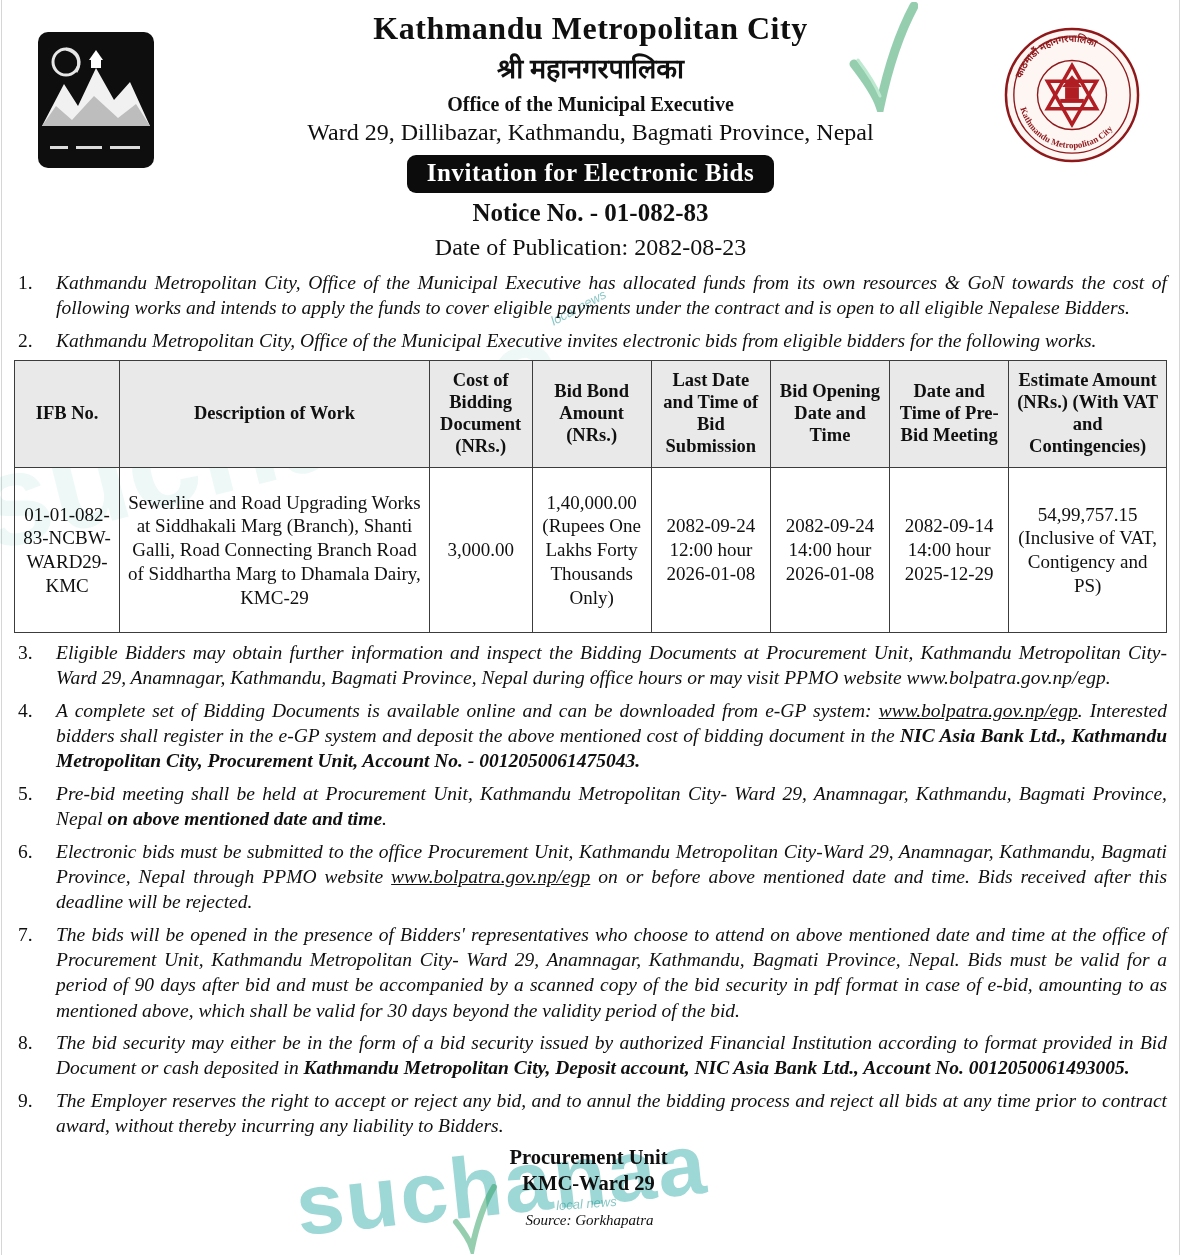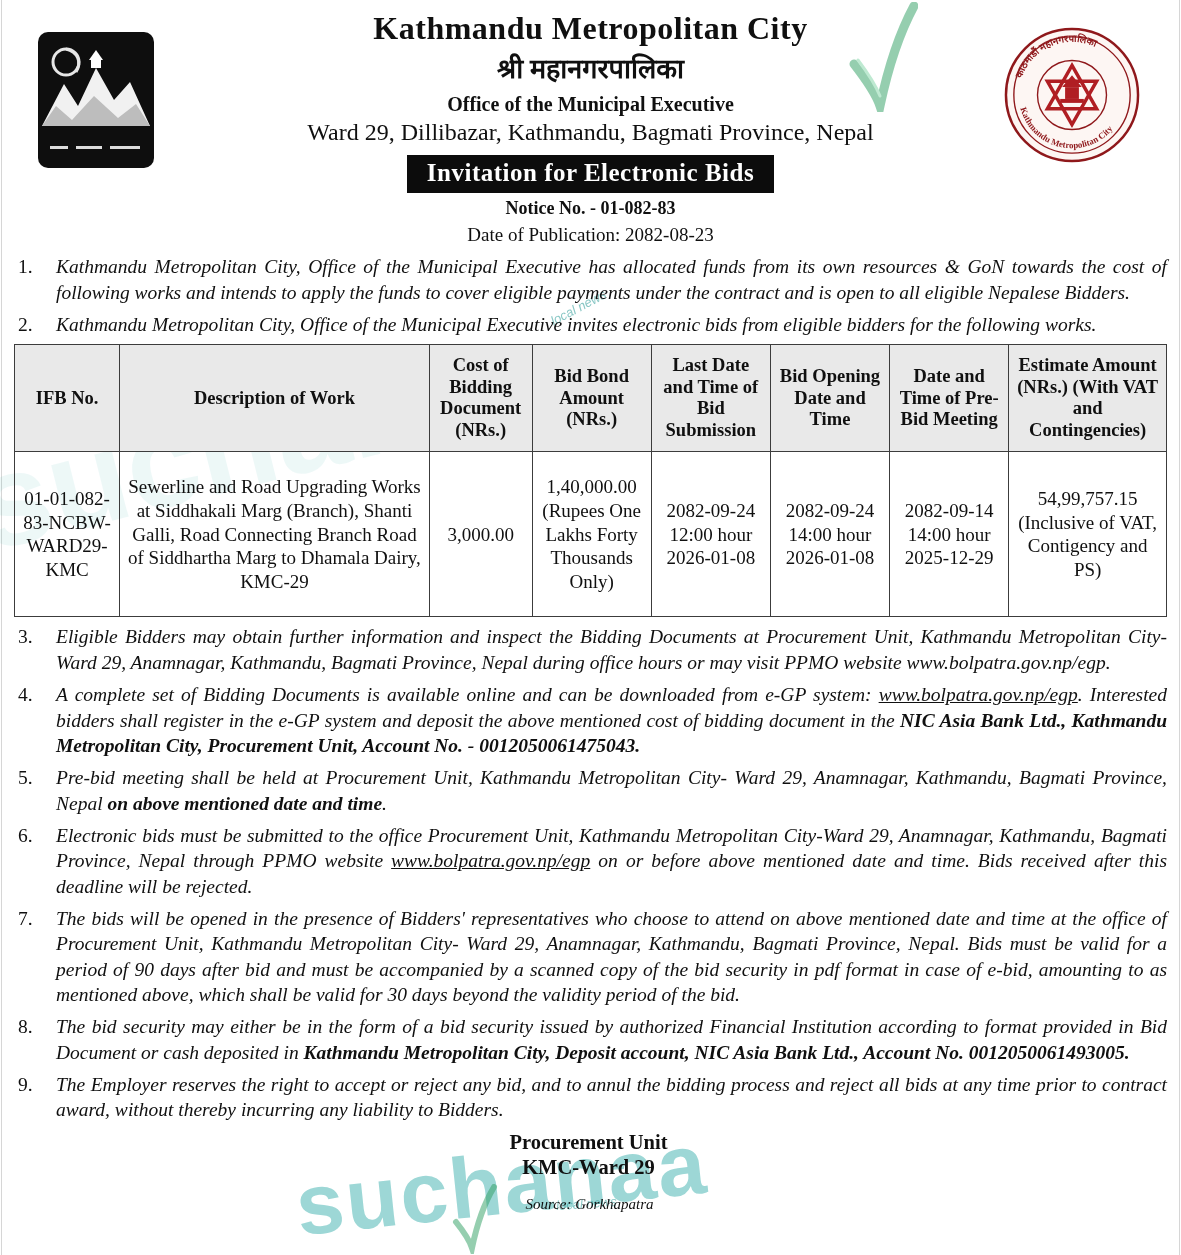--- a/index.html
+++ b/index.html
@@ -14,23 +14,23 @@
   
   header{position:relative;text-align:center;min-height:232px;}
   .emblem{position:absolute;left:22px;top:22px;}
   .seal{position:absolute;right:26px;top:18px;}
   .title{font-size:32px;font-weight:bold;letter-spacing:.5px;margin-top:2px;}
   .deva{font-size:27px;font-weight:bold;margin-top:2px;}
   .office{font-size:20px;font-weight:bold;margin-top:4px;}
   .address{font-size:24px;font-weight:normal;}
   .banner-row{margin:7px 0 4px 0;}
   .banner{display:inline-block;background:#0c0c0c;color:#ffffff;font-weight:bold;
-          font-size:25px;padding:2px 20px 4px 20px;letter-spacing:.5px;}
-  .notice-no{font-size:18px;font-weight:bold;margin-top:2px;}
-  .pub-date{font-size:19px;margin-top:2px;}
+          font-size:25px;padding:2px 20px 4px 20px;letter-spacing:.5px;border-radius:9px;}
+  .notice-no{font-size:25px;font-weight:bold;margin-top:2px;}
+  .pub-date{font-size:24px;margin-top:2px;}
 
   
   .item{display:flex;margin:7px 0;}
   .item .num{flex:none;width:38px;padding-left:4px;}
   .item .body{flex:1;text-align:justify;font-style:italic;}
   .b{font-weight:bold;}
   .u{text-decoration:underline;}
 
   
   table{width:100%;border-collapse:collapse;margin:7px 0;font-size:19px;table-layout:fixed;}

